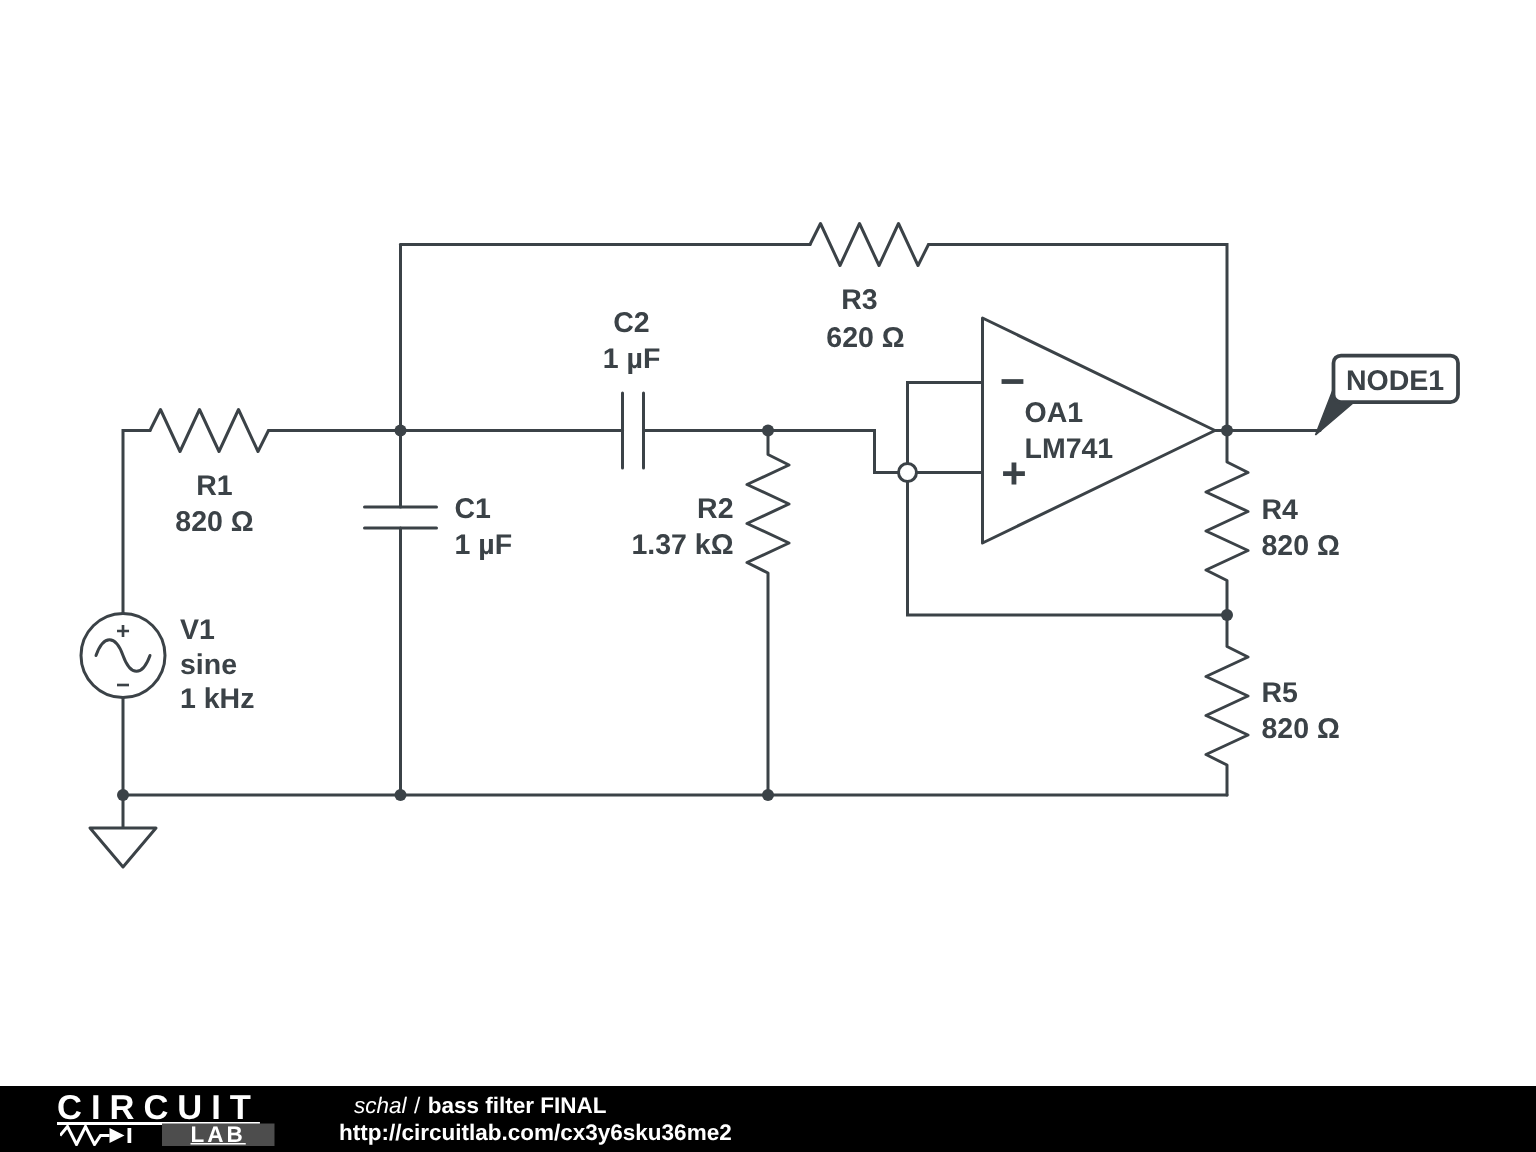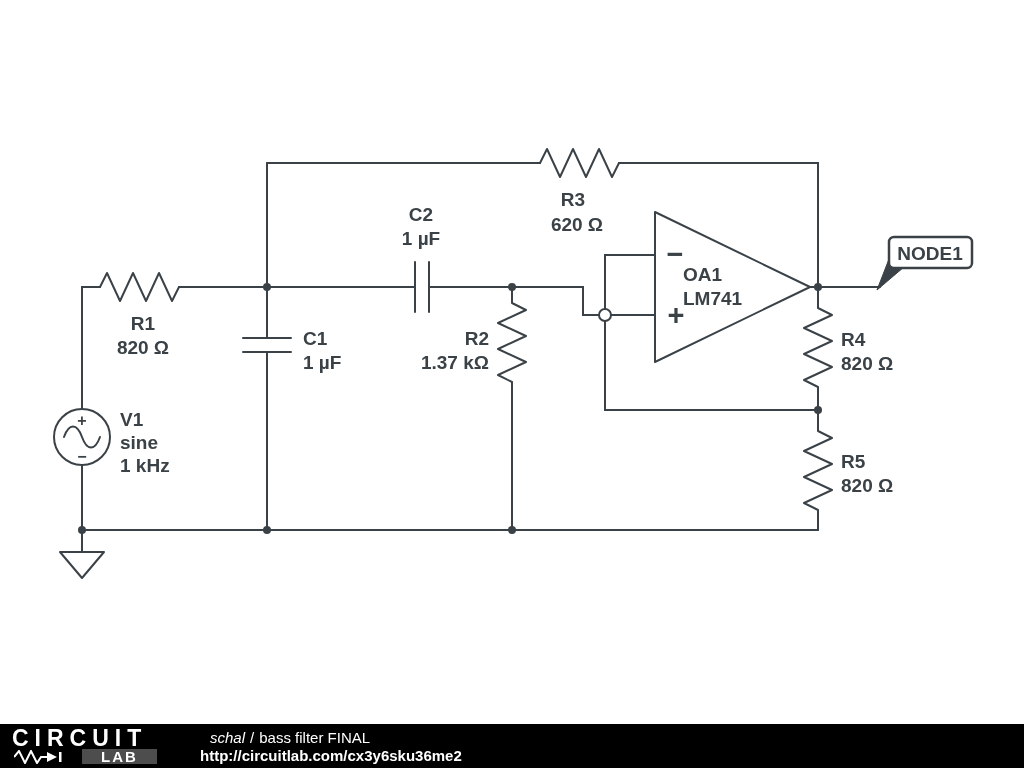--- a/index.html
+++ b/index.html
@@ -23,35 +23,35 @@
   svg.schem text.sign { font-size:29px; }
   svg.schem text.small-sign { font-size:16px; }
   .flag-rect { fill:#ffffff; stroke:#3b4247; stroke-width:2.5; }
 
   
   .footer {
     position:absolute; left:0; top:724px; width:1024px; height:44px;
     background:#000000; color:#ffffff;
     display:flex; align-items:center;
   }
-  .logo { margin-left:12px; width:172px; }
+  .logo { margin-left:38px; width:172px;text-decoration:underline; }
   .logo-line1 {
     color:#ffffff; font-size:23px; font-weight:600;
     letter-spacing:6px; line-height:21px; white-space:nowrap;
   }
   .logo-line2 { display:flex; align-items:center; margin-left:2px; height:15px; }
   .lab-badge {
     background:#4d4d4d; color:#ffffff; font-weight:bold; font-size:15px;
     padding:0 19px; letter-spacing:2px; line-height:15px; margin-left:2px;
   }
   .meta { margin-left:16px; line-height:17px; }
   .meta-line1 { color:#ffffff; font-size:15px; }
   .user { font-style:italic; font-weight:normal;margin-left:10px; }
   .sep { margin:0 5px; font-weight:normal; }
-  .title { font-weight:normal;margin-top:28px; }
+  .title { font-weight:bold;margin-top:28px; }
   .meta-line2 { color:#ffffff; font-size:15px; font-weight:bold; margin-top:1px; }
 </style>
 </head>
 <body>
 
 <svg class="schem" width="1024" height="724" viewBox="0 0 1024 724">
 
   <g>
     <path class="w" d="M 82 409 L 82 287 L 100 287"></path>
     <path class="w" d="M 179 287 L 415 287"></path>

